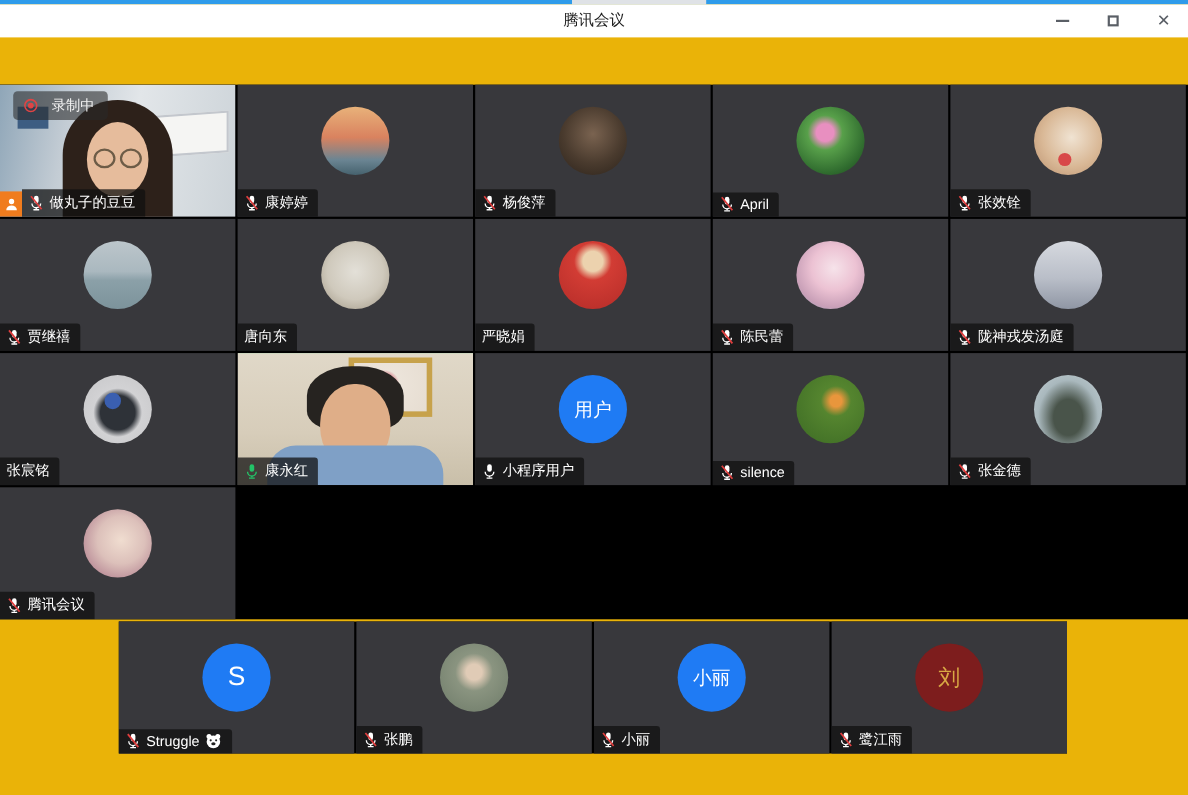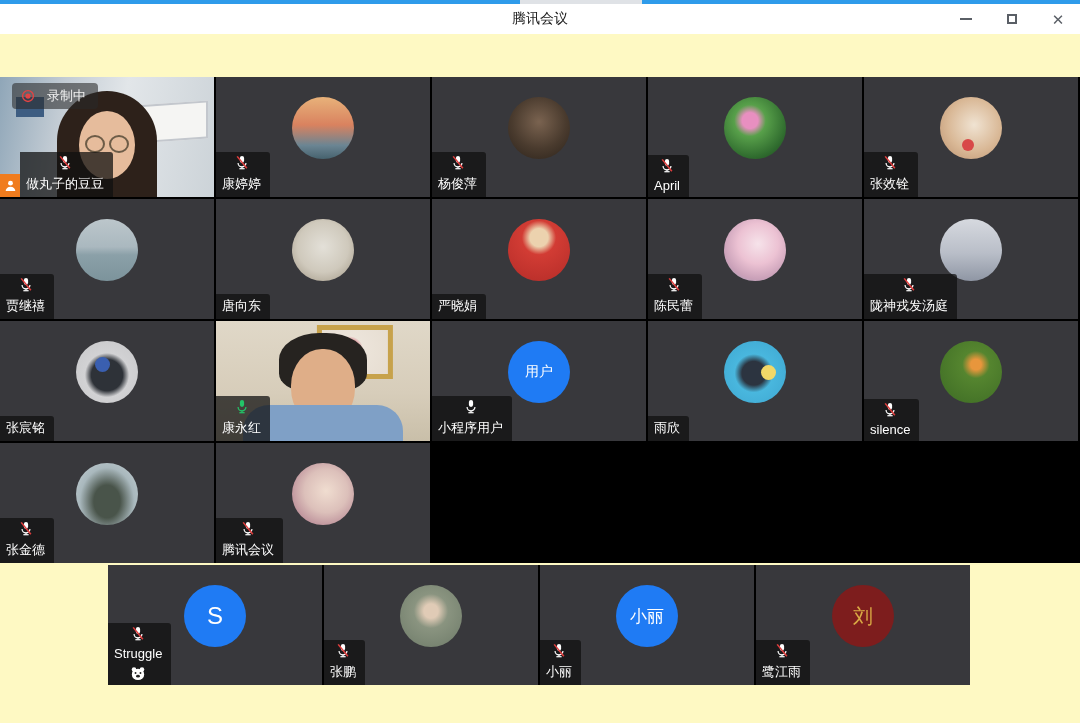--- a/index.html
+++ b/index.html
@@ -1,18 +1,18 @@
 <!DOCTYPE html>
 <html><head>
 <meta charset="utf-8">
 <style>
   * { margin:0; padding:0; box-sizing:border-box; }
   html,body { background:#222; }
   body { font-family:"Liberation Sans","DejaVu Sans",sans-serif; }
-  #app { position:relative; width:1080px; height:723px; margin:0 auto; background:#fef9c3; overflow:hidden; }
+  #app { position:relative; width:1080px; height:723px; margin:0 auto; background:#eab308; overflow:hidden; }
 
   
   .top-strip { position:relative; height:4px; background:#2e9bea; }
   .top-strip .notch { position:absolute; left:520px; top:0; width:122px; height:4px; background:#dfe2e6; }
   .titlebar { position:relative; height:30px; background:#ffffff; display:flex; align-items:center; justify-content:center; }
   .titlebar .title { font-size:14px; color:#1a1a1a; }
   .win-controls { position:absolute; right:14px; top:0; height:100%; display:flex; align-items:center; gap:30px; }
   .wc-btn { width:16px; height:16px; display:flex; align-items:center; justify-content:center; cursor:pointer; }
   .wc-min i { display:block; width:12px; height:2px; background:#5a5f66; }
   .wc-max i { display:block; width:10px; height:10px; border:2px solid #5a5f66; }
@@ -20,21 +20,21 @@
 
   
   #grid-main { position:absolute; top:77px; left:0; width:1080px; display:grid; grid-template-columns:repeat(5,214px); grid-auto-rows:120px; gap:2px; background:#000; }
   #grid-bottom { position:absolute; top:565px; left:108px; width:862px; display:grid; grid-template-columns:repeat(4,214px); grid-auto-rows:120px; gap:2px; background:#000; }
   .cell { position:relative; background:#38383c; overflow:hidden; }
   .cell.active { box-shadow:inset 0 0 0 2px #23c468; }
 
   .avatar { position:absolute; left:50%; top:20px; transform:translateX(-50%); width:62px; height:62px; border-radius:50%; display:flex; align-items:center; justify-content:center; color:#fff; overflow:hidden; }
   .avatar .dot { position:absolute; border-radius:50%; }
 
-  .name-label { position:absolute; left:0; bottom:0; max-width:96%; display:flex; align-items:center; gap:5px; background:rgba(16,16,16,0.74); padding:3px 9px 4px 6px; border-radius:0 3px 0 0; color:#fff; font-size:13px; white-space:nowrap;flex-direction:column; }
+  .name-label { position:absolute; left:0; bottom:0; max-width:96%; display:flex; align-items:center; gap:5px; background:rgba(16,16,16,0.74); padding:3px 9px 4px 6px; border-radius:0 3px 0 0; color:#fff; font-size:13px; white-space:nowrap; }
   .name-label.with-host { left:20px; }
   .mic { width:14px; height:15px; flex:0 0 auto; }
   .trail-icon { width:16px; height:15px; flex:0 0 auto; }
 
   .host-badge { position:absolute; left:0; bottom:0; width:20px; height:23px; background:#f0femp; }
   .host-badge { background:#f07c1e; display:flex; align-items:center; justify-content:center; }
   .host-badge svg { width:13px; height:13px; }
 
   .record-badge { position:absolute; left:12px; top:6px; display:flex; align-items:center; gap:12px; background:rgba(42,42,42,0.58); border-radius:4px; padding:4px 12px 4px 9px; color:#f2f2f2; font-size:13px; }
   .record-badge svg { width:14px; height:14px; }
@@ -237,38 +237,30 @@
             <rect x="5.6" y="1" width="4.8" height="8" rx="2.4" fill="#23c468"></rect>
             <path d="M3.5 7.5 a4.5 4.5 0 0 0 9 0" stroke="#23c468" stroke-width="1.4" fill="none" transform="translate(0,1.5)"></path>
             <line x1="8" y1="13.2" x2="8" y2="15" stroke="#23c468" stroke-width="1.4"></line>
             <line x1="5" y1="15.6" x2="11" y2="15.6" stroke="#23c468" stroke-width="1.4"></line>
           </svg>
           <span>康永红</span>
         </div>
       </div>
       <div class="cell">
         <div class="avatar" style="background: rgb(31, 123, 244);">
-          <span style="font-size: 14px; color: rgb(255, 255, 255); text-align: right;">用户</span>
+          <span style="font-size: 17px; color: rgb(255, 255, 255); text-align: right;">用户</span>
         </div>
         <div class="name-label">
           <svg class="mic" viewBox="0 0 16 17">
             <rect x="5.6" y="1" width="4.8" height="8" rx="2.4" fill="#ffffff"></rect>
             <path d="M3.5 7.5 a4.5 4.5 0 0 0 9 0" stroke="#ffffff" stroke-width="1.4" fill="none" transform="translate(0,1.5)"></path>
             <line x1="8" y1="13.2" x2="8" y2="15" stroke="#ffffff" stroke-width="1.4"></line>
             <line x1="5" y1="15.6" x2="11" y2="15.6" stroke="#ffffff" stroke-width="1.4"></line>
           </svg>
           <span>小程序用户</span>
-        </div>
-      </div>
-      <div class="cell">
-        <div class="avatar" style="background: radial-gradient(circle at 48% 52%, rgb(44, 52, 64) 0%, rgb(44, 52, 64) 26%, rgb(73, 183, 222) 42%, rgb(61, 165, 207) 100%);">
-          <span class="dot" style="background: rgb(242, 216, 104); height: 15px; width: 15px; left: 60%; top: 38%;"></span>
-        </div>
-        <div class="name-label">
-          <span>雨欣</span>
         </div>
       </div>
       <div class="cell">
         <div class="avatar" style="background: radial-gradient(circle at 58% 38%, rgb(232, 150, 60) 0%, rgb(232, 150, 60) 10%, rgb(85, 133, 47) 26%, rgb(60, 106, 36) 100%);"></div>
         <div class="name-label">
           <svg class="mic" viewBox="0 0 16 17">
             <rect x="5.6" y="1" width="4.8" height="8" rx="2.4" fill="#ffffff"></rect>
             <path d="M3.5 7.5 a4.5 4.5 0 0 0 9 0" stroke="#ffffff" stroke-width="1.4" fill="none" transform="translate(0,1.5)"></path>
             <line x1="8" y1="13.2" x2="8" y2="15" stroke="#ffffff" stroke-width="1.4"></line>
             <line x1="5" y1="15.6" x2="11" y2="15.6" stroke="#ffffff" stroke-width="1.4"></line>

